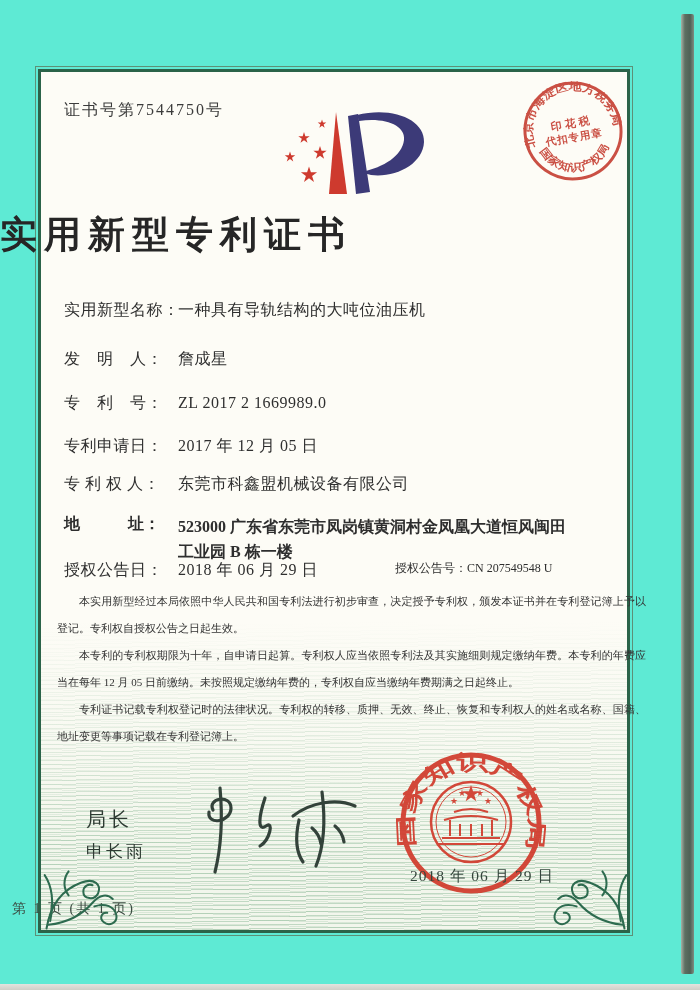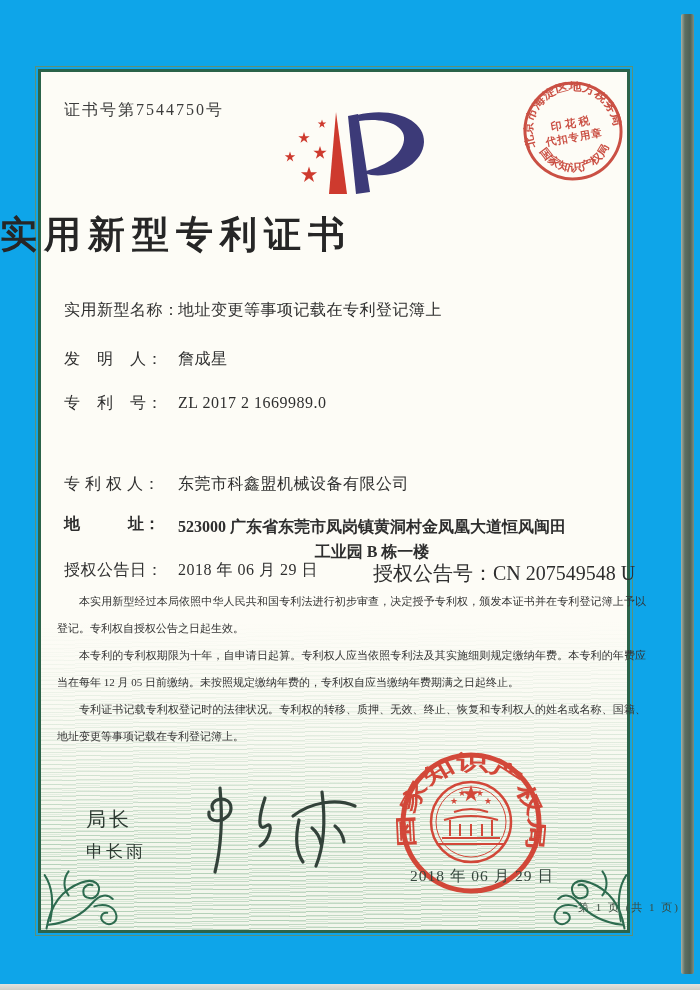--- a/index.html
+++ b/index.html
@@ -1,16 +1,16 @@
 <!DOCTYPE html>
 <html><head>
 <meta charset="utf-8">
 <style>
   html,body{margin:0;padding:0;background:#e8e8e4;}
-  .page{position:relative;width:700px;height:990px;background:#0ea5e9;overflow:hidden;
+  .page{position:relative;width:700px;height:990px;background:#5eead4;overflow:hidden;
         font-family:"Liberation Serif","DejaVu Serif",serif;color:#2e2e2e;}
   
   .edge-strip{position:absolute;left:681px;top:14px;width:13px;height:960px;
     background:linear-gradient(90deg,#a7b2a6 0%,#5d6f62 30%,#4f6155 70%,#7e8e81 100%);border-radius:2px;}
   .edge-bottom{position:absolute;left:0;top:984px;width:700px;height:6px;background:linear-gradient(180deg,#e3e3de,#cfcfc8);}
   
   .frame{position:absolute;left:35px;top:66px;width:598px;height:870px;
     border:1px solid #5d9077;padding:2px;box-sizing:border-box;}
   .frame-inner{width:100%;height:100%;border:3px solid #2b6349;box-sizing:border-box;position:relative;
     background:
@@ -18,31 +18,31 @@
       repeating-linear-gradient(179deg,rgba(141,186,152,0.50) 0 1px,rgba(255,255,255,0) 1px 4px),
       repeating-linear-gradient(1.5deg,rgba(141,186,152,0.25) 0 1px,rgba(255,255,255,0) 1px 5px),
       #f2f6ec;}
   .cert-no{position:absolute;left:64px;top:100px;font-size:16px;letter-spacing:2px;color:#3b3b3b;}
   .logo{position:absolute;left:278px;top:106px;}
   .title{position:absolute;left:0;top:210px;width:668px;text-align:left;
     font-size:37px;font-weight:600;letter-spacing:7px;color:#262626;}
   .row{position:absolute;left:64px;font-size:16px;color:#2f2f2f;letter-spacing:0.5px;white-space:nowrap;}
   .lbl{display:inline-block;width:114px;white-space:pre;}
   .addr-wrap{position:absolute;left:64px;top:514px;font-size:16px;display:flex;font-weight:bold;}
-  .addr-lines{line-height:25px;text-align:center;}
-  .grant2{position:absolute;left:373px;font-size:20px;white-space:nowrap;}
+  .addr-lines{line-height:25px;}
+  .grant2{position:absolute;left:395px;font-size:12px;white-space:nowrap;}
   .paras{position:absolute;left:57px;top:588px;width:589px;font-size:11px;line-height:27px;
     text-align:justify;color:#333;}
   .paras p{margin:0;text-indent:2em;}
   .sig-title{position:absolute;left:86px;top:806px;font-size:20px;letter-spacing:3px;color:#2e3b33;text-align:center;}
   .sig-name{position:absolute;left:86px;top:840px;font-size:17px;letter-spacing:3px;color:#2e3b33;}
   .signature{position:absolute;left:165px;top:782px;}
   .big-seal{position:absolute;left:396px;top:748px;opacity:0.92;}
   .seal-date{position:absolute;left:410px;top:866px;font-size:15.5px;letter-spacing:1px;color:#35453c;z-index:6;}
-  .footer{position:absolute;left:0;top:900px;width:668px;text-align:right;font-size:11px;color:#3a4a40;letter-spacing:2px;margin-left:12px;}
+  .footer{position:absolute;left:0;top:900px;width:668px;text-align:left;font-size:14px;color:#3a4a40;letter-spacing:2px;margin-left:12px;}
   .tax-stamp{position:absolute;left:520px;top:78px;transform:rotate(-10deg);opacity:0.88;}
   .ornament{position:absolute;z-index:3;}
   .orn-left{left:41px;top:842px;}
   .orn-right{left:538px;top:842px;transform:scaleX(-1);}
   svg text{font-family:"Liberation Serif","DejaVu Serif",serif;}
 </style>
 </head>
 <body>
 
 <div class="page">
@@ -78,27 +78,30 @@
     <text font-size="10.5" fill="#c4392c" font-weight="bold">
       <textPath href="#taxBottom" textLength="86" lengthAdjust="spacingAndGlyphs">国家知识产权局</textPath>
     </text>
     <text x="53" y="49" text-anchor="middle" font-size="11" letter-spacing="3" fill="#c4392c" font-weight="bold">印花税</text>
     <text x="53" y="63" text-anchor="middle" font-size="10.5" letter-spacing="1" fill="#c4392c" font-weight="bold">代扣专用章</text>
   </svg>
 
   <div class="title">实用新型专利证书</div>
 
   <div class="row" style="top:300px">
-    <span class="lbl">实用新型名称：</span><span>地址变更等事项记载在专利登记簿上</span>
+    <span class="lbl">实用新型名称：</span><span>一种具有导轨结构的大吨位油压机</span>
   </div>
   <div class="row" style="top:349px">
     <span class="lbl">发　明　人：</span><span>詹成星</span>
   </div>
   <div class="row" style="top:393px">
     <span class="lbl">专　利　号：</span><span>ZL 2017 2 1669989.0</span>
+  </div>
+  <div class="row" style="top:436px">
+    <span class="lbl">专利申请日：</span><span>2017 年 12 月 05 日</span>
   </div>
   <div class="row" style="top:474px">
     <span class="lbl">专 利 权 人：</span><span>东莞市科鑫盟机械设备有限公司</span>
   </div>
   <div class="addr-wrap">
     <span class="lbl">地　　　址：</span>
     <div class="addr-lines">
       <div>523000 广东省东莞市凤岗镇黄洞村金凤凰大道恒风闽田</div>
       <div>工业园 B 栋一楼</div>
     </div>

